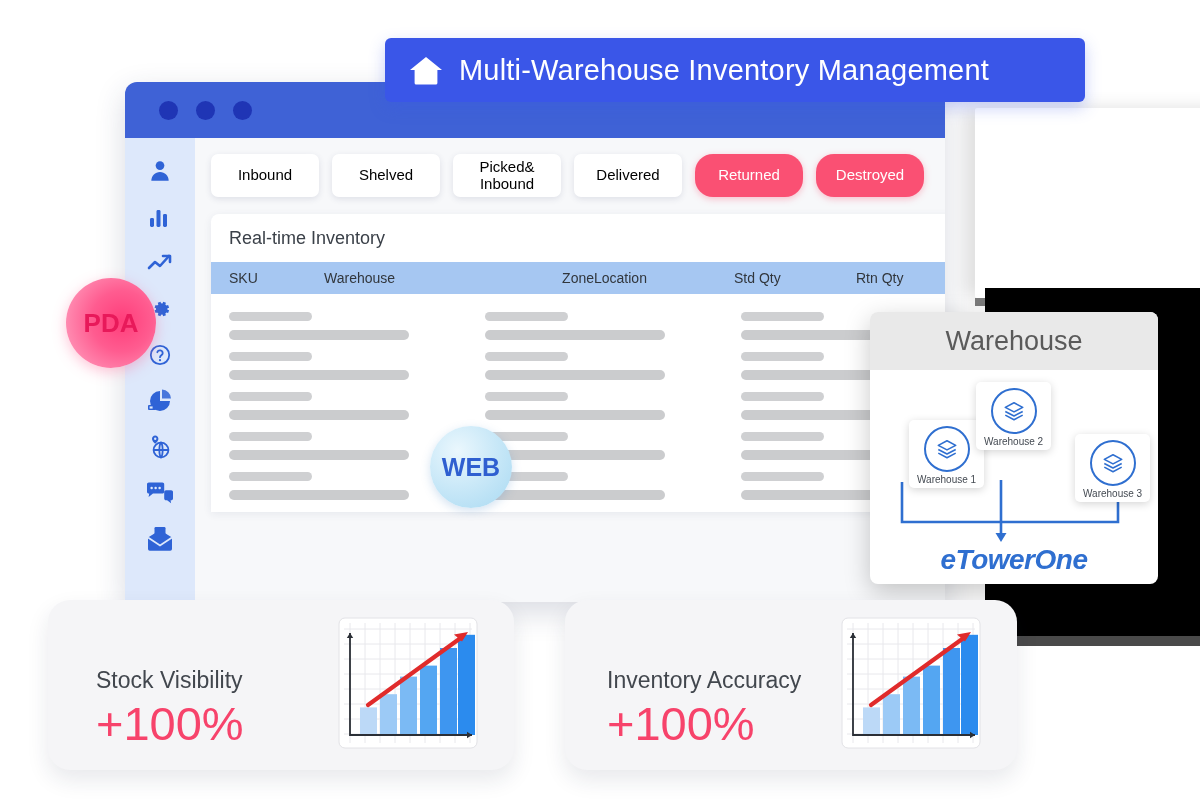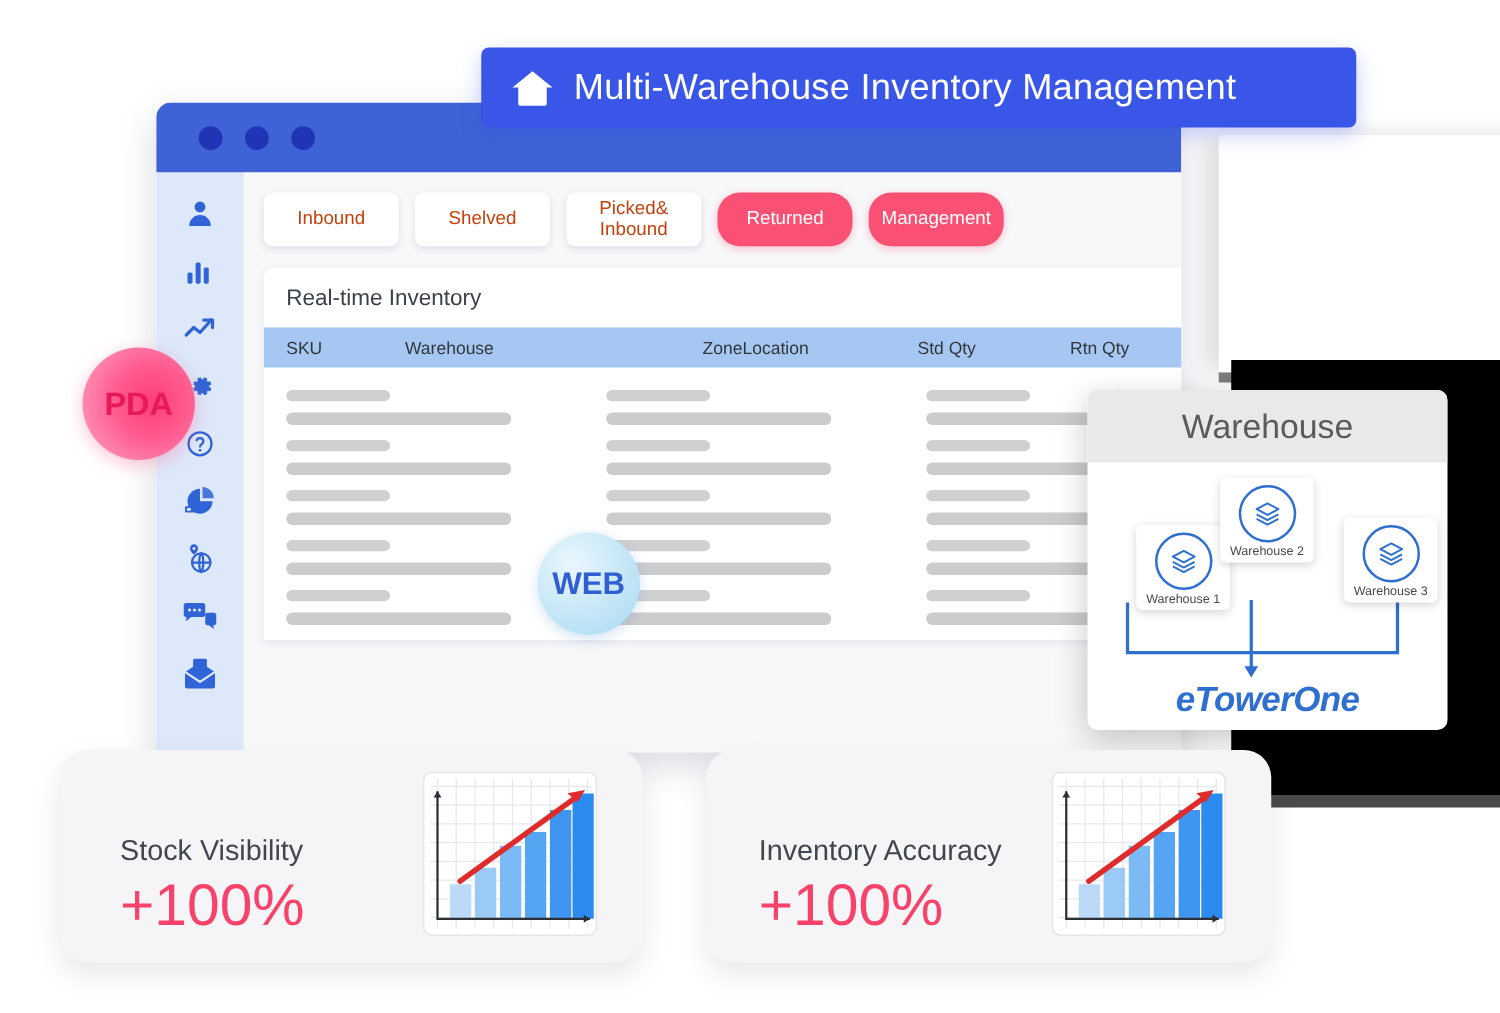--- a/index.html
+++ b/index.html
@@ -117,21 +117,21 @@
 
   
   .content { flex: 1; position: relative; background: #f7f8fa; padding: 16px 14px 0 16px; box-sizing: border-box; }
 
   .tabs { display: flex; gap: 13px; margin-bottom: 17px; }
   .tab {
     min-width: 108px;
     height: 43px;
     border-radius: 7px;
     background: #ffffff;
-    color: #c2410c;
+    color: #000000;
     font-size: 15px;
     display: flex;
     align-items: center;
     justify-content: center;
     text-align: center;
     line-height: 1.12;
     box-shadow: 0 2px 6px rgba(40,50,90,.12);
     padding: 0 10px;
     box-sizing: border-box;
   }
@@ -227,21 +227,21 @@
   }
   .wh-node .circle {
     width: 42px; height: 42px; border-radius: 50%;
     border: 2px solid #2f6fd0;
     display: flex; align-items: center; justify-content: center;
     margin: 0 auto 2px auto;
   }
   .wh-node .lbl { font-size: 10px; color: #444a52; white-space: nowrap; }
   .wh-n1 { left: 8px;  top: 50px; margin-left: 31px; }
   .wh-n2 { left: 106px; top: 12px; }
-  .wh-n3 { left: 205px; top: 44px; }
+  .wh-n3 { left: 205px; top: 64px; }
   .wh-logo {
     position: absolute;
     left: 0; right: 0; bottom: 8px;
     text-align: center;
     color: #2f6fd0;
     font-size: 28px;
     font-weight: bold;
     font-style: italic;
     letter-spacing: -.5px;
   }
@@ -381,22 +381,23 @@
 
         <div class="tabs">
           <div class="tab">Inbound</div>
           <div class="tab">Shelved</div>
           <div class="tab">
             <span>
               <span>Picked&amp;</span><br>
               <span>Inbound</span>
             </span>
           </div>
+          <div class="tab">Delivered</div>
           <div class="tab danger">Returned</div>
-          <div class="tab danger">Management</div>
+          <div class="tab danger">Destroyed</div>
         </div>
 
         <div class="panel">
           <div class="panel-title">Real-time Inventory</div>
 
           <div class="thead">
             <div class="th c0">SKU</div>
             <div class="th c1">Warehouse</div>
             <div class="th c2">Zone</div>
             <div class="th c3">Location</div>

